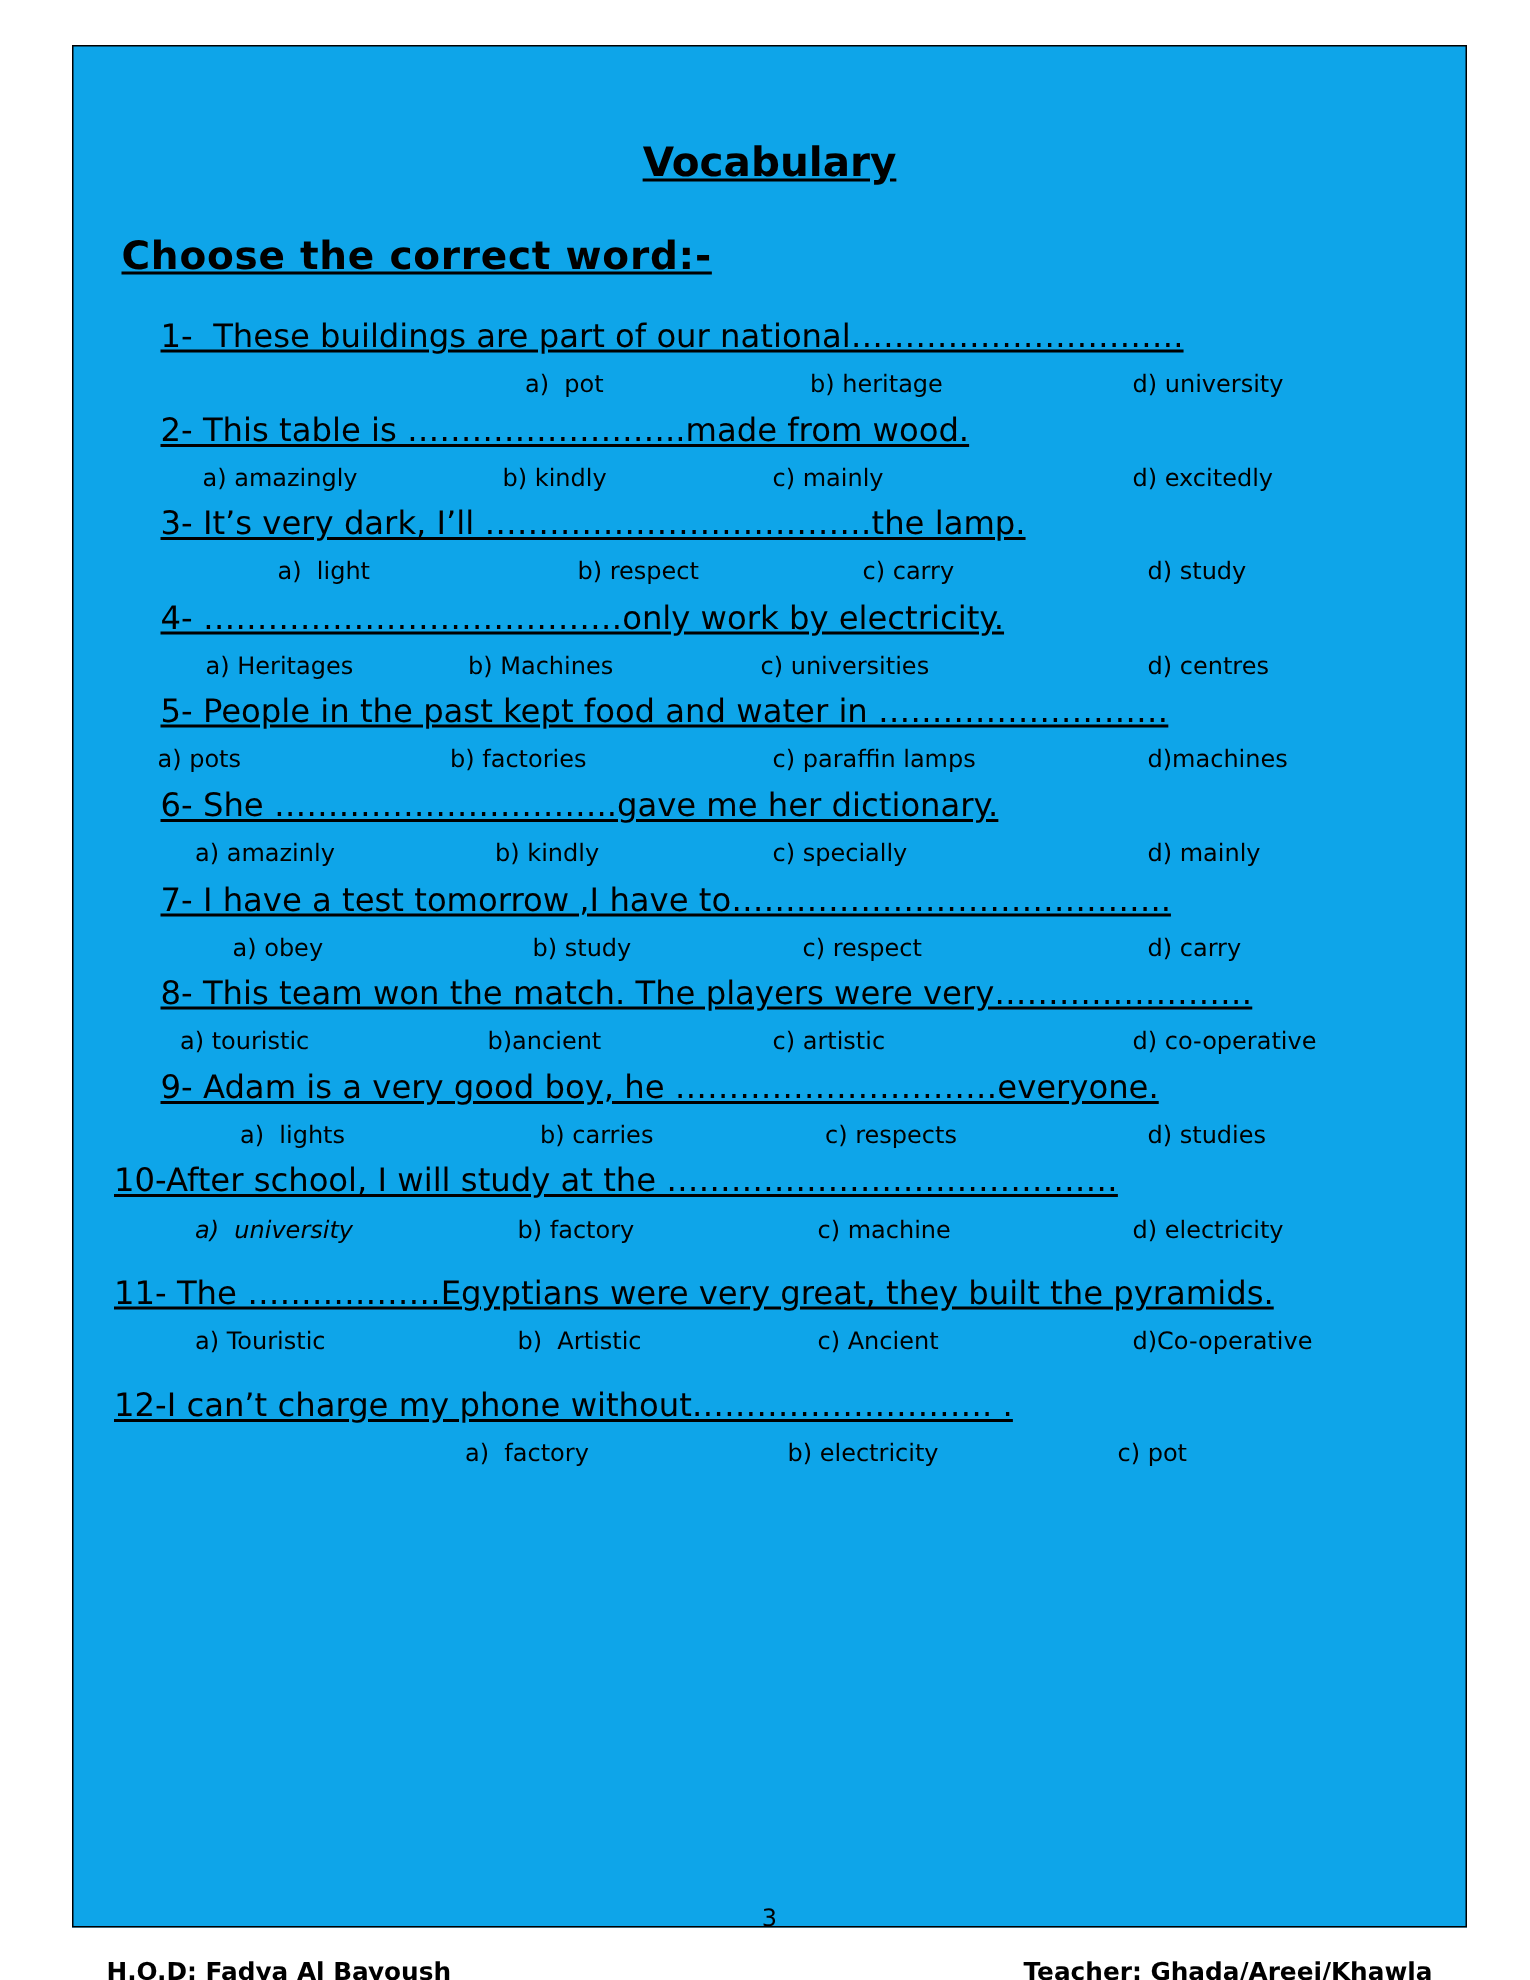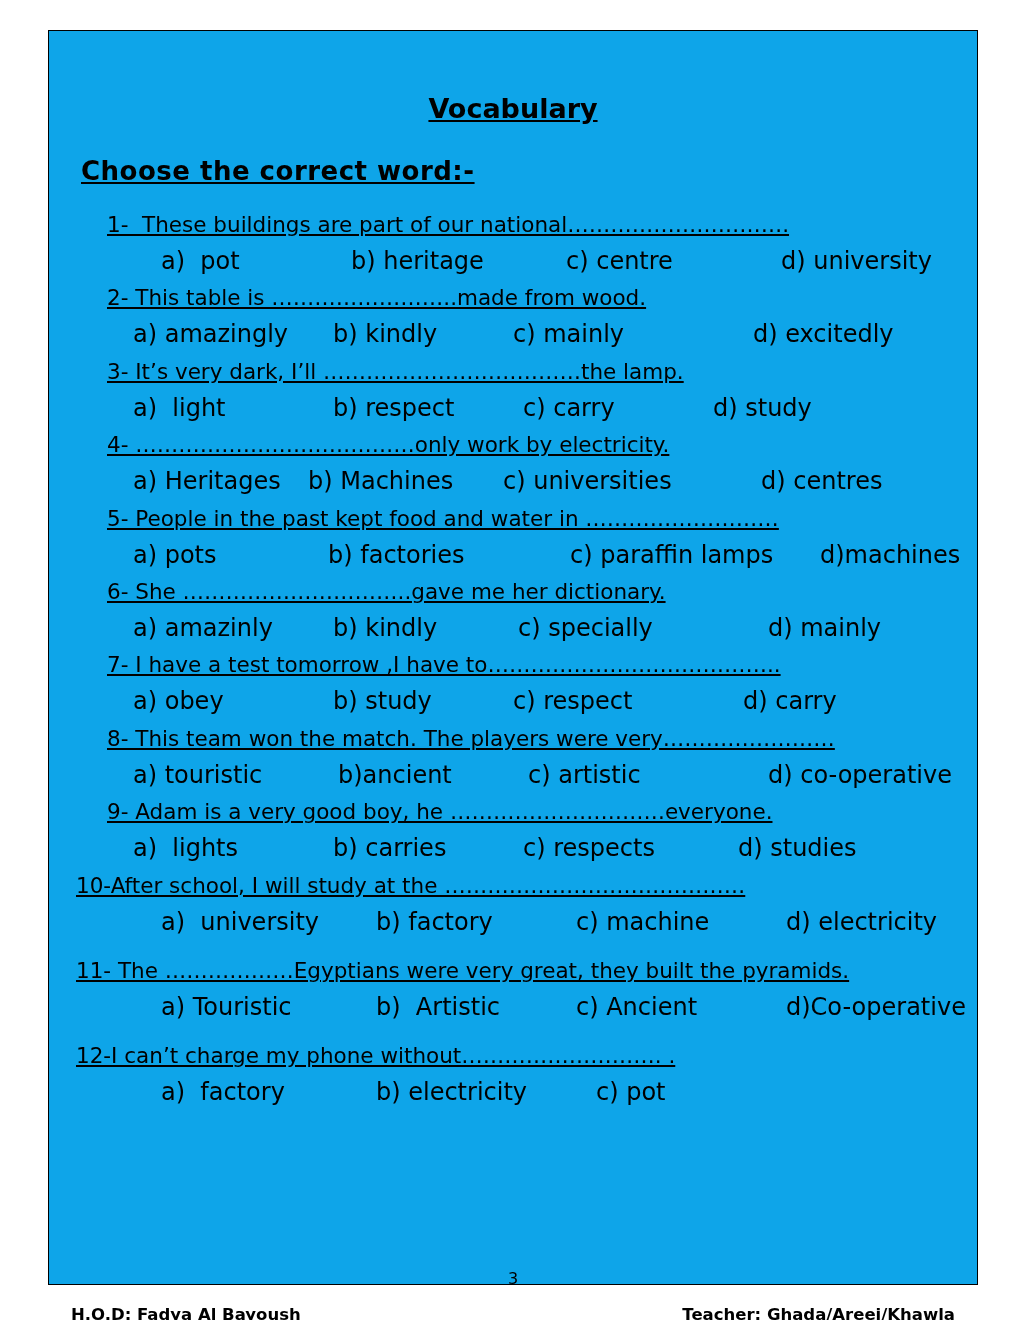--- a/index.html
+++ b/index.html
@@ -58,26 +58,27 @@
     font-size: 21.5px;
     line-height: 1.35;
     padding-left: 36px;
     white-space: pre-wrap;
     text-decoration: underline;
   }
   .q-stem.flush {
     padding-left: 5px;
   }
   .q-options {
-    font-size: 24px;
+    font-size: 16px;
     line-height: 1.35;
     padding-left: 62px;
     display: flex;
     margin-top: 6px;
     margin-bottom: 6px;
+    justify-content: flex-end;
   }
   .q-options.indent-deep {
     padding-left: 90px;
   }
   .opt {
     display: inline-block;
     white-space: pre;
   }
   .spacer-block {
     margin-bottom: 18px;
@@ -112,21 +113,20 @@
     <div class="doc-title">Vocabulary</div>
 
     <div class="section-heading">Choose the correct word:-</div>
 
     <div class="q-list">
         <div class="q-block">
           <div class="q-stem">1-  These buildings are part of our national………………………….</div>
           <div class="q-options indent-deep">
             <span class="opt" style="min-width: 190px;">a)  pot</span>
             <span class="opt" style="min-width: 215px;">b) heritage</span>
-            <span class="opt" style="min-width: 215px;">c) centre</span>
             <span class="opt" style="min-width: 200px;">d) university</span>
           </div>
         </div>
         <div class="q-block">
           <div class="q-stem">2- This table is ……………………..made from wood.</div>
           <div class="q-options">
             <span class="opt" style="min-width: 200px;">a) amazingly</span>
             <span class="opt" style="min-width: 180px;">b) kindly</span>
             <span class="opt" style="min-width: 240px;">c) mainly</span>
             <span class="opt" style="min-width: 200px;">d) excitedly</span>
@@ -148,21 +148,21 @@
             <span class="opt" style="min-width: 195px;">b) Machines</span>
             <span class="opt" style="min-width: 210px;">c) universities</span>
             <span class="opt" style="min-width: 190px; margin-left: 48px;">d) centres</span>
           </div>
         </div>
         <div class="q-block">
           <div class="q-stem">5- People in the past kept food and water in ………………………</div>
           <div class="q-options">
             <span class="opt" style="min-width: 195px;">a) pots</span>
             <span class="opt" style="min-width: 215px;">b) factories</span>
-            <span class="opt" style="min-width: 250px; margin-left: 27px;">c) paraffin lamps</span>
+            <span class="opt" style="min-width: 250px;">c) paraffin lamps</span>
             <span class="opt" style="min-width: 190px;">d)machines</span>
           </div>
         </div>
         <div class="q-block">
           <div class="q-stem">6- She …………………………..gave me her dictionary.</div>
           <div class="q-options">
             <span class="opt" style="min-width: 200px;">a) amazinly</span>
             <span class="opt" style="min-width: 185px;">b) kindly</span>
             <span class="opt" style="min-width: 250px;">c) specially</span>
             <span class="opt" style="min-width: 190px;">d) mainly</span>
@@ -191,21 +191,21 @@
           <div class="q-options">
             <span class="opt" style="min-width: 200px;">a)  lights</span>
             <span class="opt" style="min-width: 190px;">b) carries</span>
             <span class="opt" style="min-width: 215px;">c) respects</span>
             <span class="opt" style="min-width: 190px;">d) studies</span>
           </div>
         </div>
         <div class="q-block spacer-block">
           <div class="q-stem flush">10-After school, I will study at the ……………………………………</div>
           <div class="q-options indent-deep">
-            <span class="opt" style="min-width: 215px;">a)  university</span>
+            <span class="opt" style="min-width: 215px; font-style: italic;">a)  university</span>
             <span class="opt" style="min-width: 200px;">b) factory</span>
             <span class="opt" style="min-width: 210px;">c) machine</span>
             <span class="opt" style="min-width: 200px;">d) electricity</span>
           </div>
         </div>
         <div class="q-block spacer-block">
           <div class="q-stem flush">11- The ………………Egyptians were very great, they built the pyramids.</div>
           <div class="q-options indent-deep">
             <span class="opt" style="min-width: 215px;">a) Touristic</span>
             <span class="opt" style="min-width: 200px;">b)  Artistic</span>

